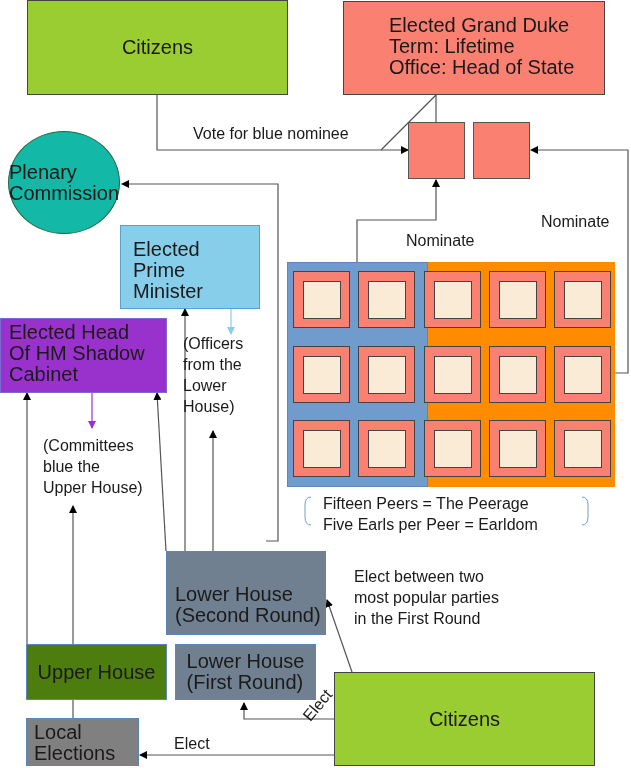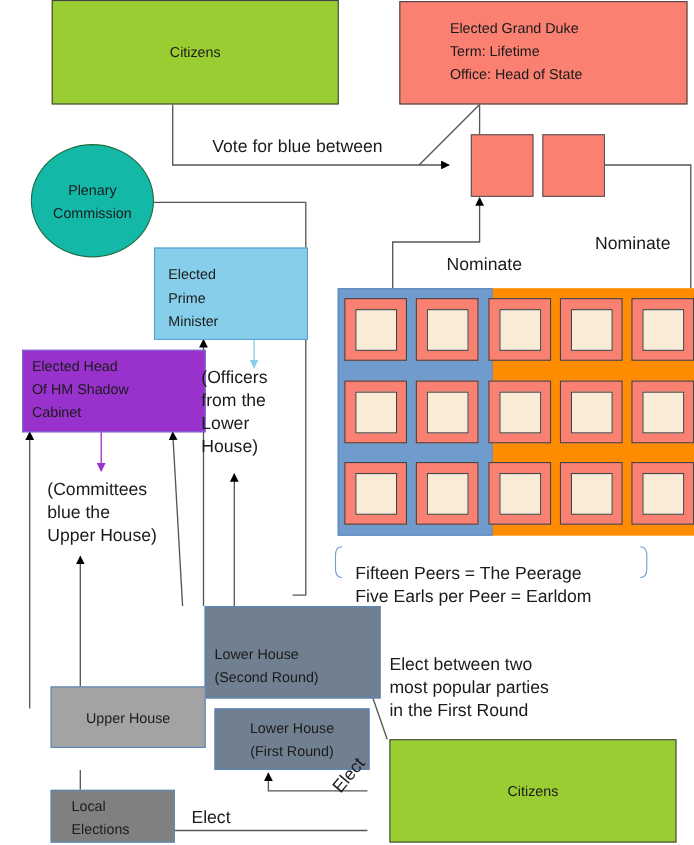--- a/index.html
+++ b/index.html
@@ -1,21 +1,21 @@
 <!DOCTYPE html>
 <html><head>
 <meta charset="utf-8">
 <style>
   html, body { margin:0; padding:0; background:#ffffff; }
   body { width:631px; height:768px; position:relative; overflow:hidden;
          font-family:"Liberation Sans", sans-serif; color:#1a1a1a; }
-  .box { position:absolute; box-sizing:border-box; font-size:13px; line-height:21px;margin-left:20px; }
+  .box { position:absolute; box-sizing:border-box; font-size:20px; line-height:21px; }
   .txt { position:absolute; font-size:16px; line-height:21px; white-space:pre-line; }
   svg.links { position:absolute; left:0; top:0; }
-  .center { display:flex; align-items:center; justify-content:center; text-align:center; }
+  .center { display:flex; align-items:center; justify-content:center; text-align:left; }
   .ml { white-space:pre-line; }
 </style>
 </head>
 <body>
 
 <svg class="links" width="631" height="768" viewBox="0 0 631 768">
   <defs>
     <marker id="ah" markerWidth="8" markerHeight="8" refX="7" refY="4" orient="auto" markerUnits="userSpaceOnUse">
       <path d="M0,0 L8,4 L0,8 z" fill="#000"></path>
     </marker>
@@ -70,21 +70,21 @@
 
 <div class="box" style="left:343px;top:1px;width:262px;height:94px;background:#fa8072;border:1px solid #444;padding:13px 0 0 45px;">
   <span class="ml">Elected Grand Duke
 Term: Lifetime
 Office: Head of State</span>
 </div>
 
 <div class="box" style="left:408px;top:122px;width:57px;height:57px;background:#fa8072;border:1px solid #555;"></div>
 <div class="box" style="left:473px;top:122px;width:57px;height:57px;background:#fa8072;border:1px solid #555;"></div>
 
-<div class="txt" style="left:193px;top:123px;">Vote for blue between</div>
+<div class="txt" style="left:193px;top:123px;">Vote for blue nominee</div>
 <div class="txt" style="left:406px;top:230px;">Nominate</div>
 <div class="txt" style="left:541px;top:211px;">Nominate</div>
 
 <div class="box center" style="left:8px;top:131px;width:112px;height:103px;border-radius:50%;background:#14b8a6;border:1px solid #1e6b3f;">
   <span class="ml">Plenary
 Commission</span>
 </div>
 
 <div class="box" style="left:120px;top:225px;width:140px;height:84px;background:#87ceeb;border:1px solid #5a9fd0;padding:13px 0 0 12px;">
   <span class="ml">Elected
@@ -151,42 +151,42 @@
       </div>
       <div style="position: absolute; left: 201.9px; top: 158px; width: 57px; height: 57px; background: rgb(250, 128, 114); border: 1px solid rgb(68, 68, 68); box-sizing: border-box;">
         <div style="position: absolute; left: 9px; top: 9px; width: 38px; height: 38px; background: rgb(250, 235, 215); border: 1px solid rgb(68, 68, 68); box-sizing: border-box;"></div>
       </div>
       <div style="position: absolute; left: 267.2px; top: 158px; width: 57px; height: 57px; background: rgb(250, 128, 114); border: 1px solid rgb(68, 68, 68); box-sizing: border-box;">
         <div style="position: absolute; left: 9px; top: 9px; width: 38px; height: 38px; background: rgb(250, 235, 215); border: 1px solid rgb(68, 68, 68); box-sizing: border-box;"></div>
       </div>
     </div>
 </div>
 
-<div class="txt" style="left:323px;top:511px;">Fifteen Peers = The Peerage
+<div class="txt" style="left:323px;top:493px;">Fifteen Peers = The Peerage
 Five Earls per Peer = Earldom</div>
 
 <div class="box" style="left:166px;top:551px;width:160px;height:84px;background:#708090;border:1px solid #5a86bb;padding:32px 0 0 8px;">
   <span class="ml">Lower House
 (Second Round)</span>
 </div>
 
-<div class="txt" style="left:354px;top:594px;">Elect between two
+<div class="txt" style="left:354px;top:566px;">Elect between two
 most popular parties
 in the First Round</div>
 
-<div class="box center" style="left:26px;top:624px;width:141px;height:56px;background:#a3a3a3;border:1px solid #5a86bb;">
+<div class="box center" style="left:26px;top:644px;width:141px;height:56px;background:#4d7c0f;border:1px solid #5a86bb;">
   <span>Upper House</span>
 </div>
 
 <div class="box center" style="left:175px;top:644px;width:141px;height:56px;background:#708090;border:1px solid #5a86bb;">
   <span class="ml">Lower House
 (First Round)</span>
 </div>
 
-<div class="box" style="left:26px;top:718px;width:113px;height:48px;background:#808080;border:1px solid #5a86bb;padding:3px 0 0 18px;">
+<div class="box" style="left:26px;top:718px;width:113px;height:48px;background:#808080;border:1px solid #5a86bb;padding:3px 0 0 7px;">
   <span class="ml">Local
 Elections</span>
 </div>
 
 <div class="txt" style="left:174px;top:733px;">Elect</div>
 <div class="txt" style="left:298px;top:712px;transform:rotate(-50deg);transform-origin:left top;">Elect</div>
 
 <div class="box center" style="left:334px;top:672px;width:261px;height:94px;background:#9acd32;border:1px solid #444;">
   <span>Citizens</span>
 </div>

